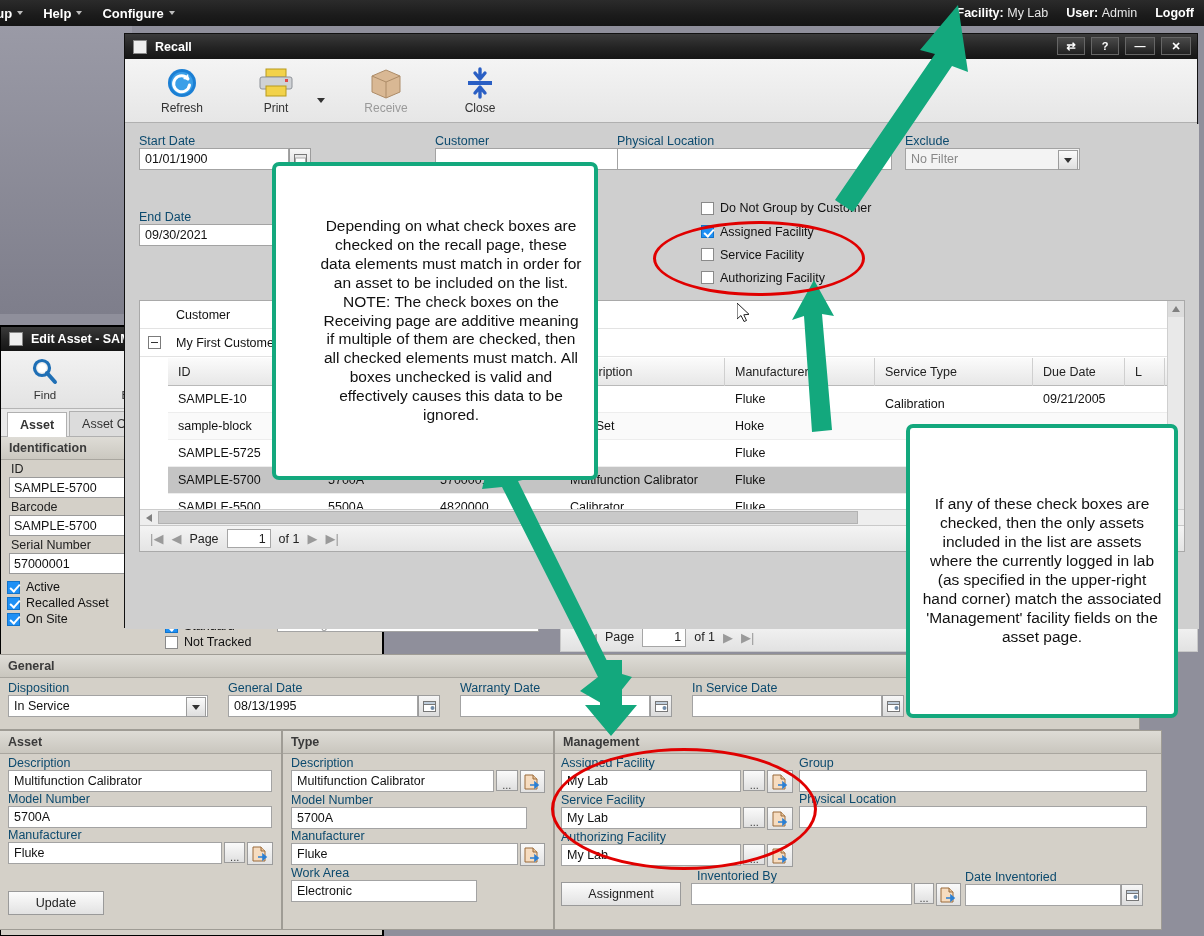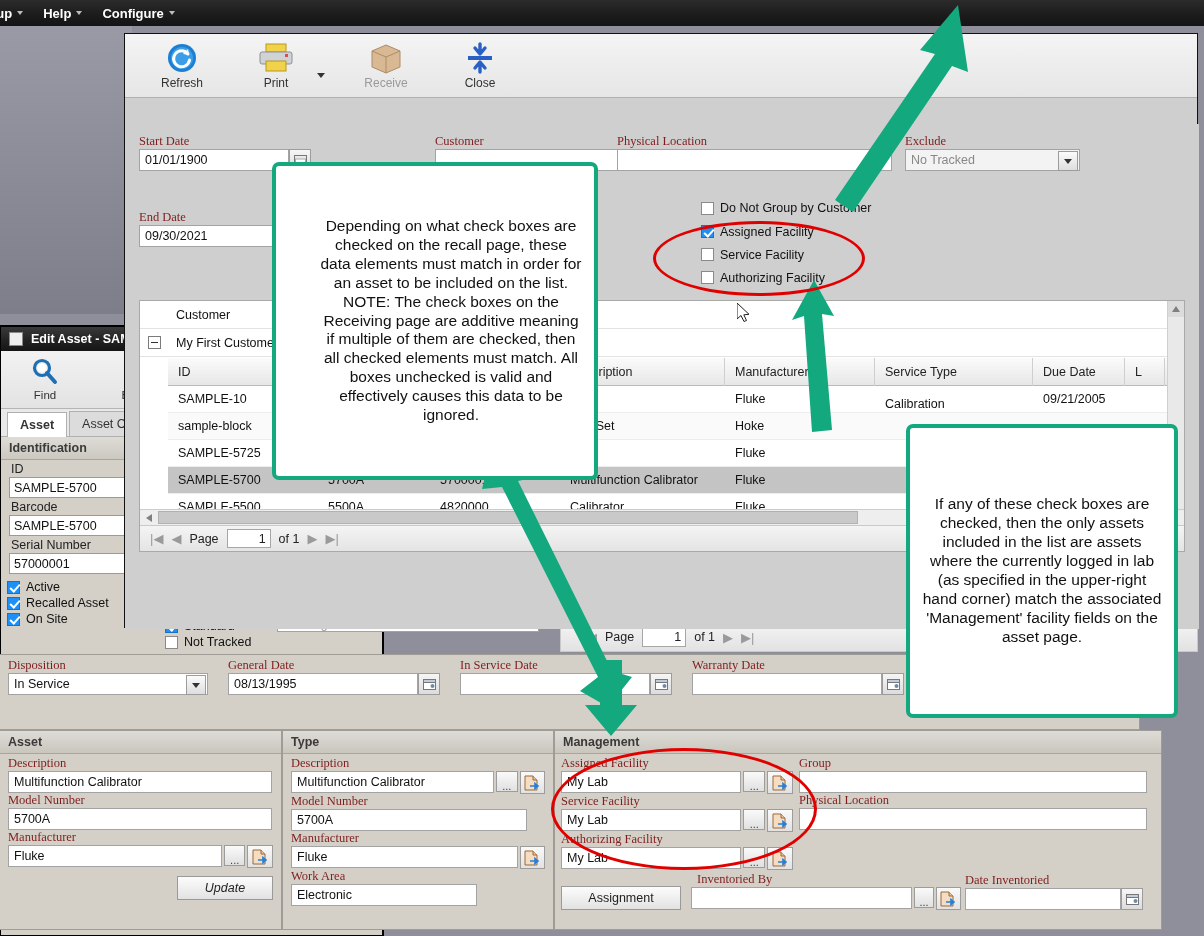--- a/index.html
+++ b/index.html
@@ -81,21 +81,21 @@
   .tbtn.wide { min-width:30px; }
   #recall .ribbon { height:64px; background:linear-gradient(to bottom,#f4f4f4,#e6e6e6); border-bottom:1px solid #b0b0b0;
                     display:flex; align-items:flex-start; padding:6px 24px; gap:28px; }
   .ribitem { width:66px; text-align:center; font-size:12px; color:#333; }
   .ribitem.dis { color:#9a9a9a; }
   .ribitem .glyph { height:36px; display:flex; align-items:center; justify-content:center; }
   .ribcaret { border-left:4px solid transparent; border-right:4px solid transparent; border-top:5px solid #333; align-self:center; margin-top:20px; margin-left:-20px;}
 
   #recall .body { position:absolute; left:0; top:90px; width:1074px; height:505px; background:#cfcfcf; padding:6px 14px; }
 
-  .lbl { font-size:12.5px; color:#7f1d1d;font-family:Liberation Serif, serif; }
+  .lbl { font-size:12.5px; color:#0c4a6e; }
   .input {
     background:#fff; border:1px solid #a3a3a3; height:22px; font-size:12.5px; color:#111;
     padding:2px 5px; display:flex; align-items:center;
   }
   .input.ph { color:#888; background:#f3f3f3; }
   .dd { position:relative; }
   .dd .arrow { position:absolute; right:1px; top:1px; width:20px; height:20px;
                background:linear-gradient(to bottom,#fbfbfb,#dedede); border:1px solid #9c9c9c;
                display:flex; align-items:center; justify-content:center; }
   .dd .arrow i { border-left:4px solid transparent; border-right:4px solid transparent; border-top:5px solid #333; }
@@ -163,20 +163,25 @@
         <span class="cr"></span>
       </div>
     <div class="mi">
         <span>Help</span>
         <span class="cr"></span>
       </div>
     <div class="mi">
         <span>Configure</span>
         <span class="cr"></span>
       </div>
+  </div>
+  <div class="right">
+    <div><b>Facility:</b> <span class="val">My Lab</span></div>
+    <div><b>User:</b> <span class="val">Admin</span></div>
+    <div class="logoff">Logoff</div>
   </div>
 </div>
 
 <div id="editasset">
   <div class="title">
     <span class="winicon"></span>
     <span>Edit Asset - SAM</span>
   </div>
   <div class="ribbon">
     <div class="ribbtn">
@@ -242,20 +247,21 @@
       <span>Standard</span>
     </div>
   <div class="chkrow" style="padding-left:0">
       <span class="cb"></span>
       <span>Not Tracked</span>
     </div>
 </div>
 <div style="position:absolute; left:277px; top:616px; width:262px; height:16px; background:#fff; border:1px solid #a3a3a3; font-size:12.5px; color:#999; padding:0 4px;">Working</div>
 
 <div class="panel" style="position:absolute; left:0px; top:654px; width:1140px; height:76px; border-left:none;">
+  <div class="pnlhdr">General</div>
   <div style="display:flex; gap:10px; padding:3px 8px;">
     <div style="width:210px">
       <div class="lbl">Disposition</div>
       <div class="input dd" style="width:200px">
         <span>In Service</span>
         <span class="arrow">
             <i></i>
           </span>
       </div>
     </div>
@@ -266,34 +272,34 @@
         <div class="calbtn">
           <svg width="13" height="13" viewBox="0 0 13 13">
               <rect x="0.5" y="1.5" width="12" height="10" fill="#fff" stroke="#777"></rect>
               <rect x="0.5" y="1.5" width="12" height="3" fill="#bfcddb" stroke="#777"></rect>
               <circle cx="9.5" cy="8" r="2" fill="#6f8ba8"></circle>
             </svg>
         </div>
       </div>
     </div>
     <div style="width:222px">
-      <div class="lbl">In Service Date</div>
+      <div class="lbl">Warranty Date</div>
       <div style="display:flex">
         <div class="input" style="width:190px"></div>
         <div class="calbtn">
           <svg width="13" height="13" viewBox="0 0 13 13">
               <rect x="0.5" y="1.5" width="12" height="10" fill="#fff" stroke="#777"></rect>
               <rect x="0.5" y="1.5" width="12" height="3" fill="#bfcddb" stroke="#777"></rect>
               <circle cx="9.5" cy="8" r="2" fill="#6f8ba8"></circle>
             </svg>
         </div>
       </div>
     </div>
     <div style="width:222px">
-      <div class="lbl">Warranty Date</div>
+      <div class="lbl">In Service Date</div>
       <div style="display:flex">
         <div class="input" style="width:190px"></div>
         <div class="calbtn">
           <svg width="13" height="13" viewBox="0 0 13 13">
               <rect x="0.5" y="1.5" width="12" height="10" fill="#fff" stroke="#777"></rect>
               <rect x="0.5" y="1.5" width="12" height="3" fill="#bfcddb" stroke="#777"></rect>
               <circle cx="9.5" cy="8" r="2" fill="#6f8ba8"></circle>
             </svg>
         </div>
       </div>
@@ -315,21 +321,21 @@
         <div class="input" style="width:218px">Fluke</div>
         <div class="ellbtn">...</div>
         <div class="gobtn">
           <svg width="17" height="16" viewBox="0 0 17 16">
               <path d="M1 1h8l4 4v10H1z" fill="#f6dcc0" stroke="#9a6b3a"></path>
               <path d="M9 1v4h4" fill="#e7c49c" stroke="#9a6b3a"></path>
               <path d="M6 11h7M11 8.5l3 2.5-3 2.5z" fill="#2a7fd4" stroke="#2a7fd4" stroke-width="1.6"></path>
             </svg>
         </div>
       </div>
-      <div style="display:flex; justify-content:flex-end; margin-top:8px;font-style:italic;">
+      <div style="display:flex; justify-content:flex-start; margin-top:26px;">
         <div class="btn" style="width:96px">Update</div>
       </div>
     </div>
   </div>
 
   <div class="panel" style="width:272px;">
     <div class="pnlhdr">Type</div>
     <div style="padding:2px 8px;">
       <div class="lbl">Description</div>
       <div style="display:flex; gap:2px;">
@@ -450,20 +456,30 @@
 <div class="pager2">
   <span class="pgarrow">◀</span>
   <span>Page</span>
   <span class="pginput">1</span>
   <span>of 1</span>
   <span class="pgarrow">▶</span>
   <span class="pgarrow">▶|</span>
 </div>
 
 <div id="recall">
+  <div class="title">
+    <span class="winicon"></span>
+    <span>Recall</span>
+    <div class="titlebtns">
+      <div class="tbtn">⇄</div>
+      <div class="tbtn">?</div>
+      <div class="tbtn wide">—</div>
+      <div class="tbtn wide">✕</div>
+    </div>
+  </div>
 
   <div class="ribbon">
     <div class="ribitem">
       <div class="glyph">
         <svg width="32" height="32" viewBox="0 0 32 32">
             <circle cx="16" cy="16" r="14" fill="#1b7fd4"></circle>
             <circle cx="16" cy="16" r="11" fill="#3a9fe8"></circle>
             <path d="M22 12a8 8 0 1 0 1.5 6" fill="none" stroke="#fff" stroke-width="3" stroke-linecap="round"></path>
             <path d="M22 7l1 6-6-1z" fill="#fff"></path>
           </svg>
@@ -521,21 +537,21 @@
       <div class="lbl">Customer</div>
       <div class="input" style="width:275px"></div>
     </div>
     <div style="position:absolute; left:492px; top:10px;">
       <div class="lbl">Physical Location</div>
       <div class="input" style="width:275px"></div>
     </div>
     <div style="position:absolute; left:780px; top:10px;">
       <div class="lbl">Exclude</div>
       <div class="input dd ph" style="width:175px">
-        <span>No Tracked</span>
+        <span>No Filter</span>
         <span class="arrow">
             <i></i>
           </span>
       </div>
     </div>
 
     <div style="position:absolute; left:14px; top:86px;">
       <div class="lbl">End Date</div>
       <div style="display:flex">
         <div class="input" style="width:150px">09/30/2021</div>

